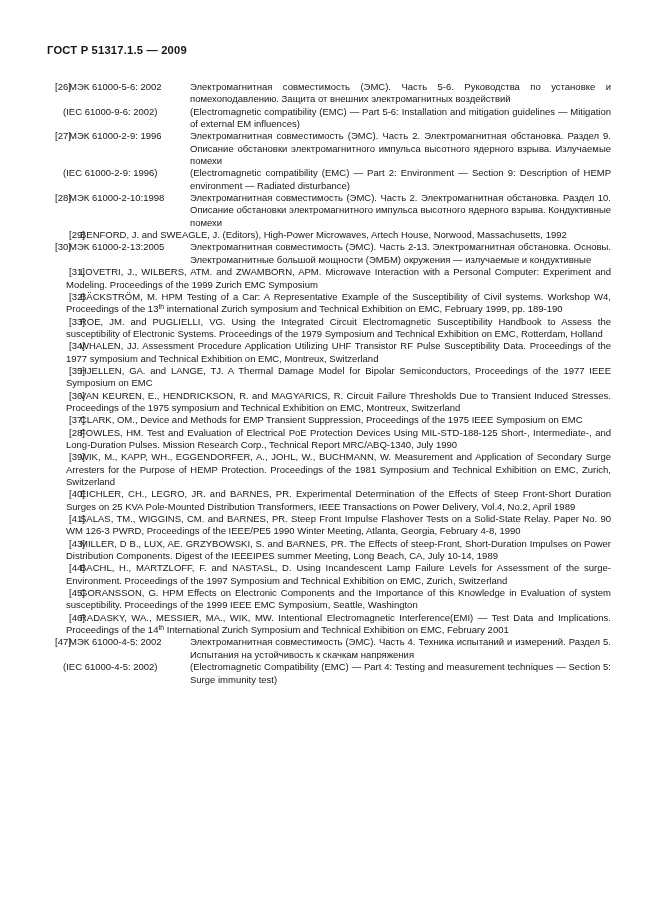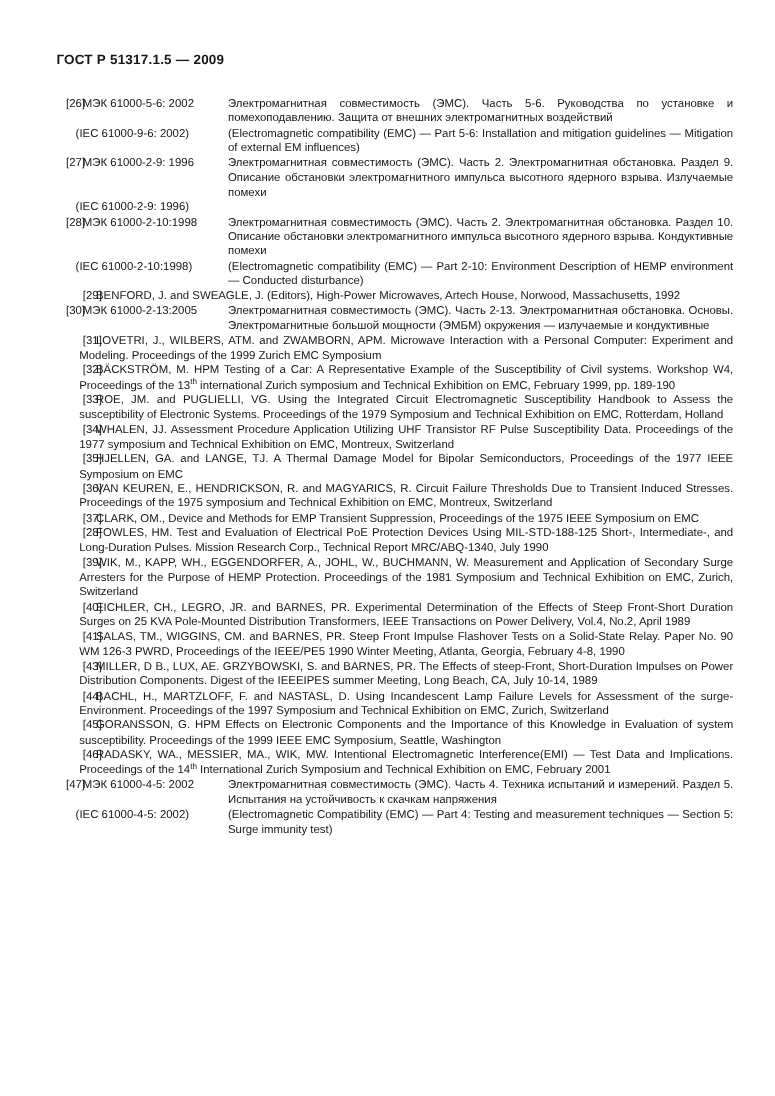--- a/index.html
+++ b/index.html
@@ -57,33 +57,30 @@
       </div>
       <div class="entry standard">
         <span class="ref-label">[27]</span>
         <div class="rows">
           <div class="row">
             <div class="code first">МЭК 61000-2-9: 1996</div>
             <div class="rtext">Электромагнитная совместимость (ЭМС). Часть 2. Электромагнитная обстановка. Раздел 9. Описание обстановки электромагнитного импульса высотного ядерного взрыва. Излучаемые помехи</div>
           </div>
           <div class="row">
             <div class="code">(IEC 61000-2-9: 1996)</div>
+            <div class="rtext">(Electromagnetic compatibility (EMC) — Part 2: Environment — Section 9: Description of HEMP environment — Radiated disturbance)</div>
           </div>
         </div>
       </div>
       <div class="entry standard">
         <span class="ref-label">[28]</span>
         <div class="rows">
           <div class="row">
             <div class="code first">МЭК 61000-2-10:1998</div>
             <div class="rtext">Электромагнитная совместимость (ЭМС). Часть 2. Электромагнитная обстановка. Раздел 10. Описание обстановки электромагнитного импульса высотного ядерного взрыва. Кондуктивные помехи</div>
-          </div>
-          <div class="row">
-            <div class="code">(IEC 61000-2-10:1998)</div>
-            <div class="rtext">(Electromagnetic compatibility (EMC) — Part 2-10: Environment Description of HEMP environment — Conducted disturbance)</div>
           </div>
         </div>
       </div>
       <div class="entry plain">
         <p class="ptext"><span class="ref-label">[29]</span>BENFORD, J. and SWEAGLE, J. (Editors), High-Power Microwaves, Artech House, Norwood, Massachusetts, 1992</p>
       </div>
       <div class="entry standard">
         <span class="ref-label">[30]</span>
         <div class="rows">
           <div class="row">

